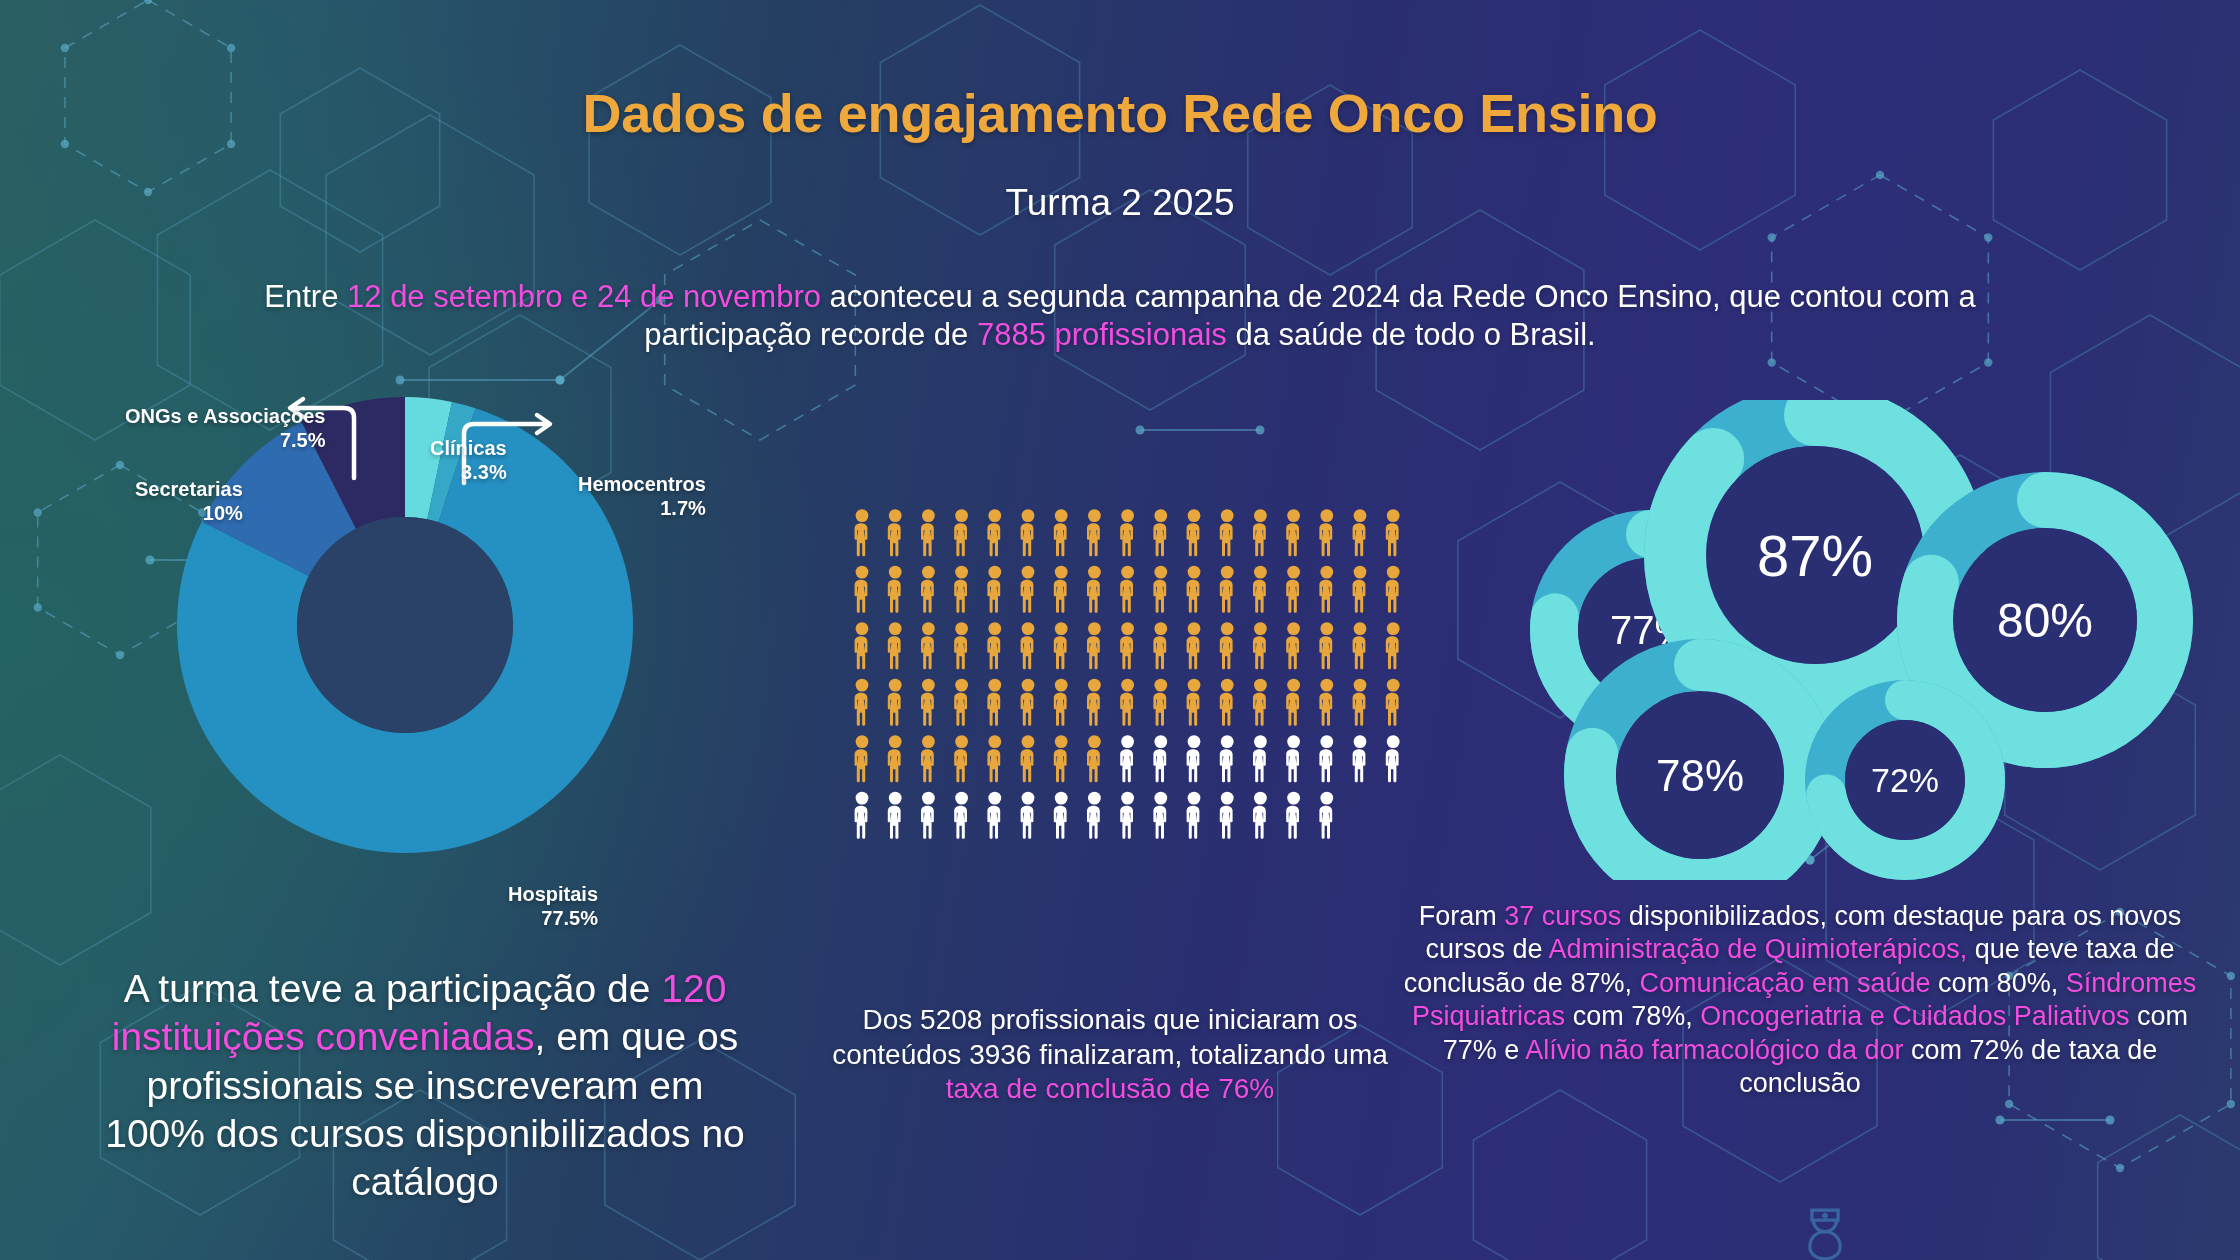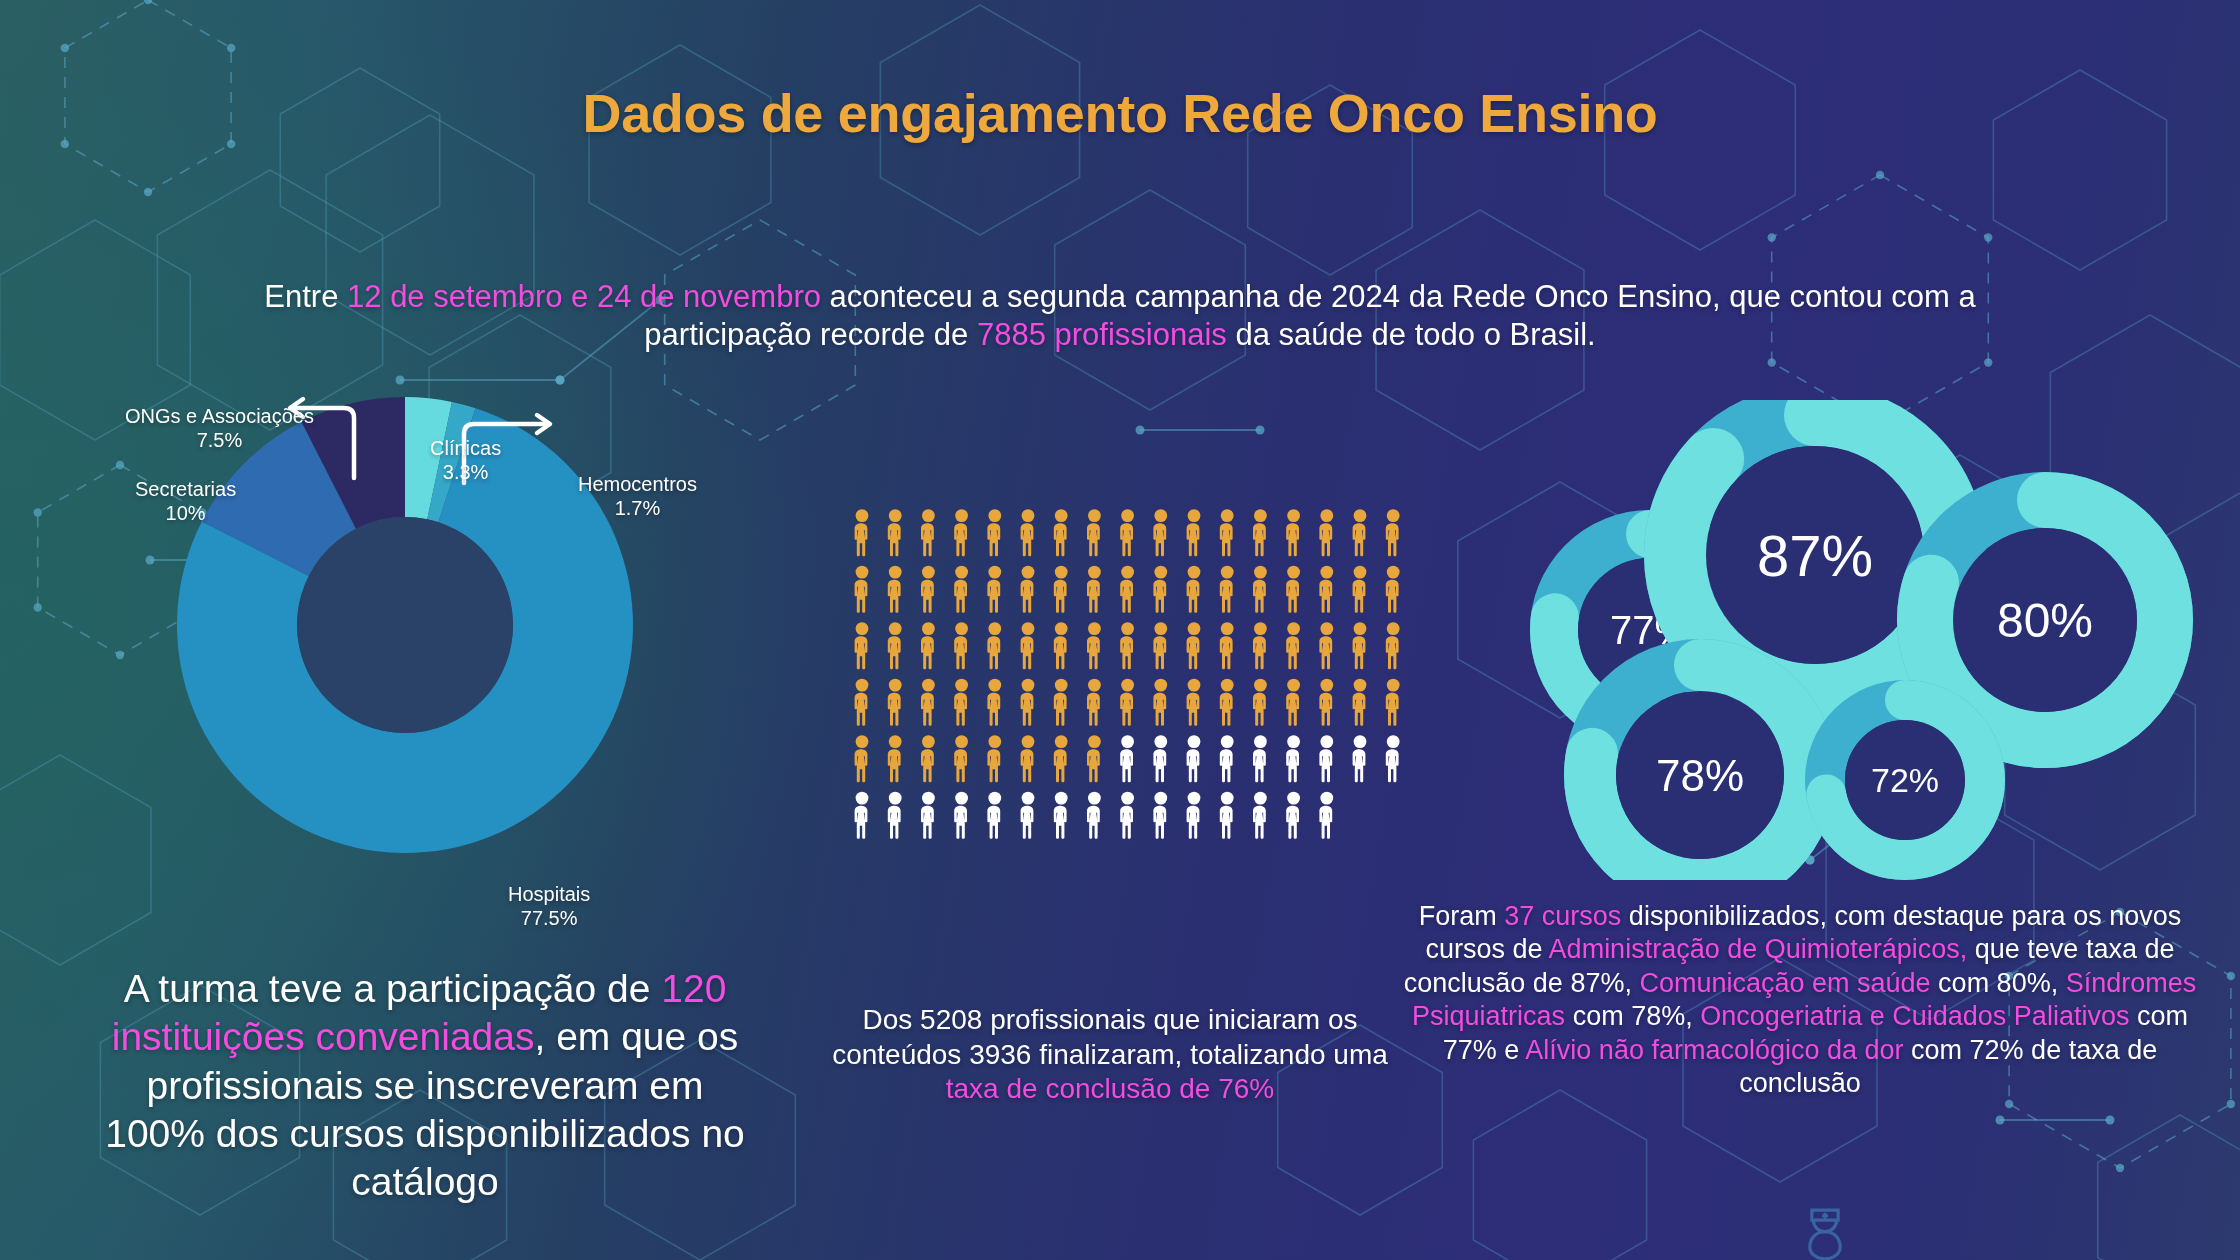--- a/index.html
+++ b/index.html
@@ -31,22 +31,22 @@
   .intro {
     position:absolute; left:240px; width:1760px; top:278px;
     text-align:center; font-size:31px; line-height:1.24; color:#fff;
     text-shadow:0 2px 5px rgba(0,0,0,0.30);
   }
   .hi { color:#f24ce0; font-weight:400; }
 
   
   #pieWrap { position:absolute; left:175px; top:395px; width:460px; height:460px; }
   .pie-label {
-    position:absolute; color:#fff; font-weight:400; font-size:20px;
-    line-height:1.18; text-align:center; white-space:nowrap;
+    position:absolute; color:#fff; font-weight:700; font-size:20px;
+    line-height:1.18; text-align:right; white-space:nowrap;
     text-shadow:0 2px 4px rgba(0,0,0,0.35);
   }
   #lblOngs { left:125px; top:405px; }
   #lblSecr { left:135px; top:478px; }
   #lblClin { left:430px; top:437px; }
   #lblHemo { left:578px; top:473px; }
   #lblHosp { left:508px; top:883px; }
   .arrowSvg { position:absolute; left:0; top:0; pointer-events:none; }
 
   
@@ -141,20 +141,21 @@
       <circle cx="1900" cy="790" r="4.5" fill="#5aa8c6" opacity="0.75"></circle>
       <line x1="150" y1="560" x2="250" y2="560" stroke="#5aa8c6" stroke-width="1.8" opacity="0.5"></line>
       <circle cx="150" cy="560" r="4.5" fill="#5aa8c6" opacity="0.75"></circle>
       <circle cx="250" cy="560" r="4.5" fill="#5aa8c6" opacity="0.75"></circle>
       <line x1="2000" y1="1120" x2="2110" y2="1120" stroke="#5aa8c6" stroke-width="1.8" opacity="0.5"></line>
       <circle cx="2000" cy="1120" r="4.5" fill="#5aa8c6" opacity="0.75"></circle>
       <circle cx="2110" cy="1120" r="4.5" fill="#5aa8c6" opacity="0.75"></circle>
     </svg>
 
   <div class="title">Dados de engajamento Rede Onco Ensino</div>
+  <div class="subtitle">Turma 2 2025</div>
 
   <div class="intro">
     <span>Entre </span><span class="hi">12 de setembro e 24 de novembro</span><span> aconteceu a segunda campanha de 2024 da Rede Onco Ensino, que contou com a participação recorde de </span><span class="hi">7885 profissionais</span><span> da saúde de todo o Brasil.</span>
   </div>
 
   <div id="pieWrap">
     <svg id="pieSvg" viewBox="0 0 460 460" width="460" height="460">
         <path d="M 230 2 A 228 228 0 0 1 276.93667479953297 6.883553813792361 L 252.2331617471472 124.31326233284902 A 108 108 0 0 0 230 122 Z" fill="#65dbe0"></path>
         <path d="M 276.93667479953297 6.883553813792361 A 228 228 0 0 1 300.45587471748803 13.159114284704998 L 263.37383539249436 127.28589624012342 A 108 108 0 0 0 252.2331617471472 124.31326233284902 Z" fill="#35a8c8"></path>
         <path d="M 300.45587471748803 13.159114284704998 A 228 228 0 1 1 26.850512485052064 126.49016605938345 L 133.77129538765624 180.969026028129 A 108 108 0 1 0 263.37383539249436 127.28589624012342 Z" fill="#2590c2"></path>

